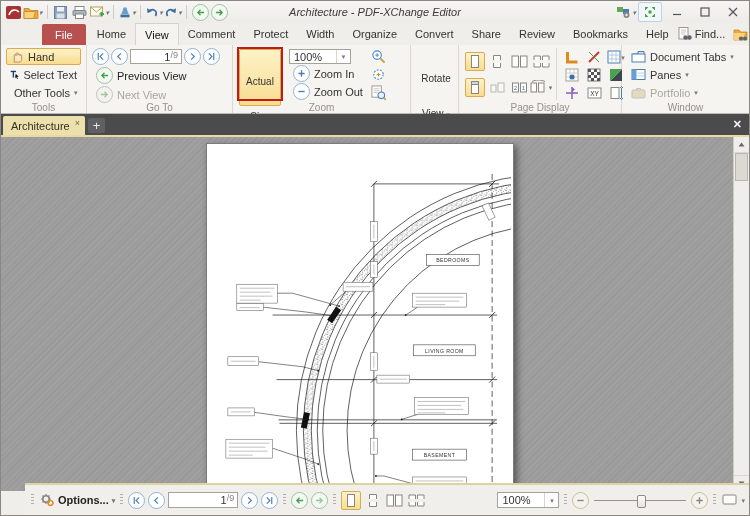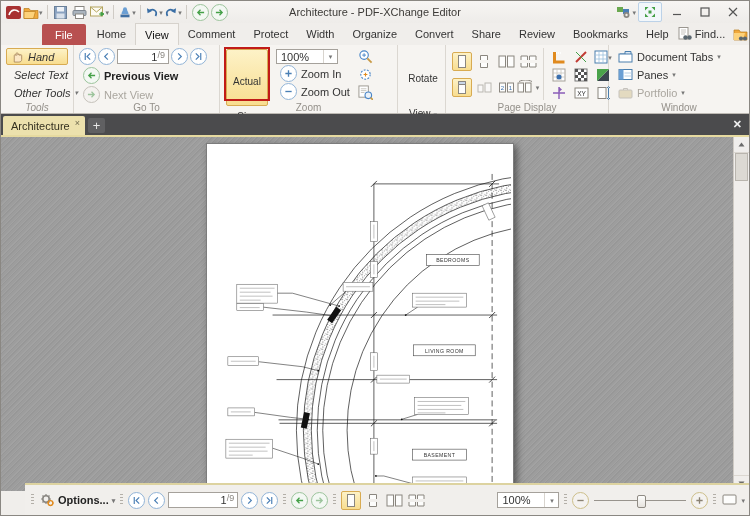--- a/index.html
+++ b/index.html
@@ -1,21 +1,21 @@
 <!DOCTYPE html>
 <html><head>
 <meta charset="utf-8">
 <style>
   html,body{margin:0;padding:0;background:#d8d6d2;}
   .app{position:relative;width:750px;height:516px;background:#f0eeeb;border:1px solid #8a8782;
        box-sizing:border-box;overflow:hidden;font-family:"Liberation Sans",sans-serif;font-size:11px;color:#333;}
   svg{display:block}
   
   .titlebar{position:absolute;top:0;left:0;right:0;height:22px;display:flex;align-items:center;
-            background:linear-gradient(#f7f5f3,#eeecE9);padding:0 3px;gap:1px;}
+            background:linear-gradient(#f7f5f3,#eeecE9);padding:0 3px;gap:1px;font-style:italic;}
   .qbtn{height:18px;min-width:18px;display:flex;align-items:center;justify-content:center;border-radius:2px;}
   .qsep{width:1px;height:14px;background:#cfcbc5;margin:0 3px;}
   .caret{font-size:7px;color:#777;line-height:1;}
   .apptitle{position:absolute;left:50%;transform:translateX(-50%);font-size:11px;color:#3c3a37;white-space:nowrap;}
   .winctl{margin-left:auto;display:flex;align-items:center;gap:2px;}
   .winbtn{width:26px;height:18px;display:flex;align-items:center;justify-content:center;}
   .fsbtn{width:22px;height:18px;border:1px solid #bcd2e8;background:#f2f7fb;display:flex;align-items:center;justify-content:center;border-radius:2px;}
   
   .menubar{position:absolute;top:22px;left:0;right:0;height:22px;background:#f0eeeb;border-bottom:1px solid #d6d2cc;
            display:flex;align-items:stretch;padding-left:39px;}
@@ -228,21 +228,21 @@
             <circle cx="12" cy="10.5" r="2.1" fill="#5b6770"></circle>
           </svg>
         <span>Search...</span>
       </span>
 
     </span>
   </div>
 
   <div class="ribbon">
 
-    <div class="rgroup" style="width:73px;font-style:italic;">
+    <div class="rgroup" style="width:86px;">
       <div class="rcol">
         <div class="rbtn sel">
           <svg width="13" height="13" viewBox="0 0 14 14">
               <path d="M3.5 13V6a1 1 0 0 1 2 0V4a1 1 0 0 1 2 0v1.5a1 1 0 0 1 2 0V6a1 1 0 0 1 2 0v4.2c0 1.8-1.2 2.8-3 2.8z" fill="#fbe7c5" stroke="#a6855a" stroke-width=".9"></path>
             </svg>
           <span>Hand</span>
         </div>
         <div class="rbtn">
           <svg width="13" height="13" viewBox="0 0 14 14">
               <rect x="1" y="1.5" width="8" height="2" fill="#1a3f6f"></rect>
@@ -291,21 +291,21 @@
                 <path d="M7.5 1v8M2 1.5 5.5 5 2 8.5" fill="none" stroke="#4a7fb5" stroke-width="1.3"></path>
               </svg>
             </span>
         </div>
         <div class="rbtn">
           <span class="gbtn">
               <svg width="9" height="9" viewBox="0 0 10 10">
                 <path d="M9 5H2m3-3L2 5l3 3" fill="none" stroke="#44a047" stroke-width="1.4"></path>
               </svg>
             </span>
-          <span style="font-weight:bold;color:#222;">Previous View</span>
+          <span style="font-weight:normal;color:#222;">Previous View</span>
         </div>
         <div class="rbtn dis">
           <span class="gybtn">
               <svg width="9" height="9" viewBox="0 0 10 10">
                 <path d="M1 5h7M5 2l3 3-3 3" fill="none" stroke="#9cc49c" stroke-width="1.4"></path>
               </svg>
             </span>
           <span>Next View</span>
         </div>
       </div>

